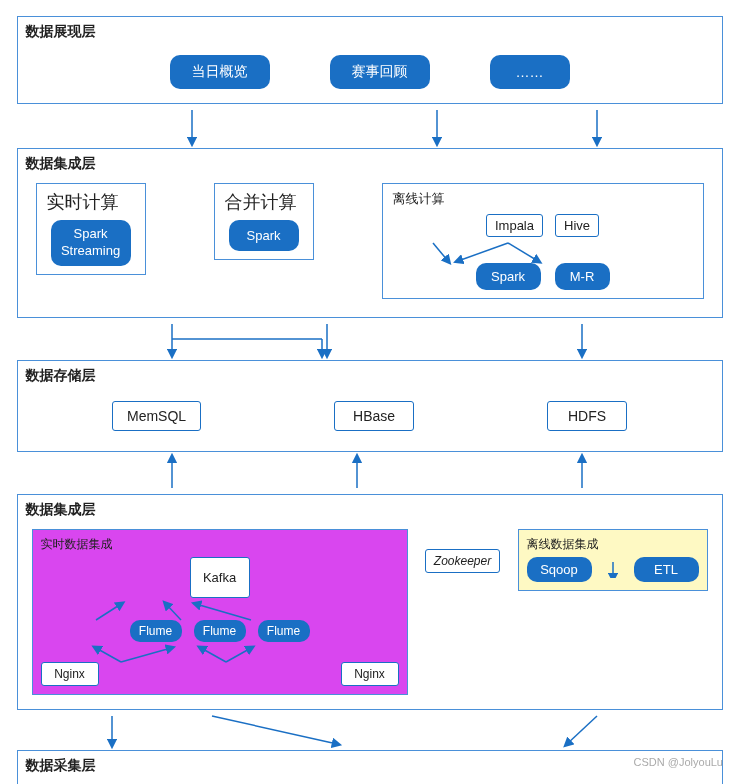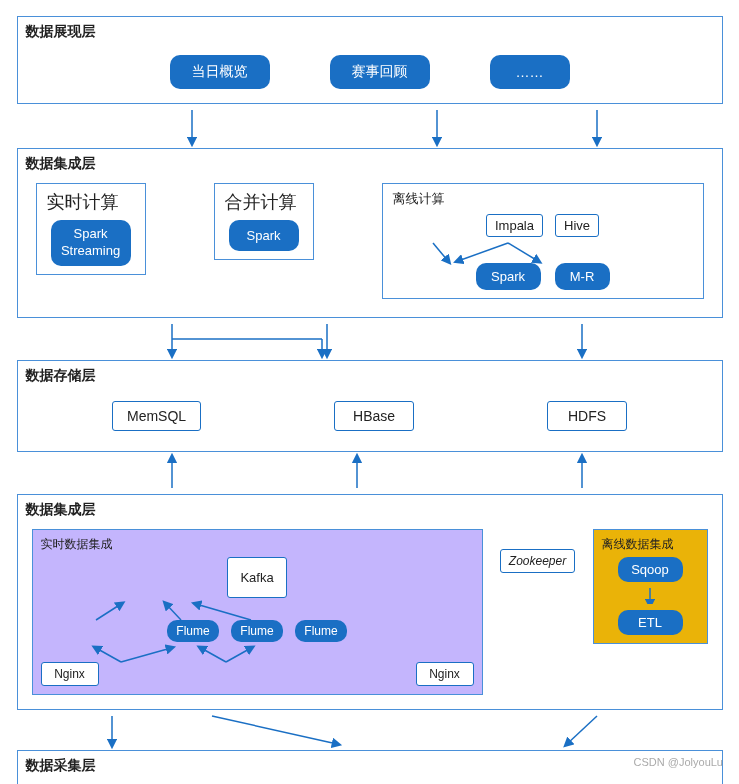--- a/index.html
+++ b/index.html
@@ -118,27 +118,27 @@
     .layer4-content {
       display: flex;
       justify-content: space-between;
       align-items: flex-start;
       padding: 4px 6px;
       gap: 10px;
     }
     .realtime-sublayer {
       border: 1.5px solid #4a90d9;
       padding: 6px 8px 8px 8px;
-      background: #c4b5fd;
+      background: #d946ef;
       flex: 1;
     }
     .offline-data-sublayer {
       border: 1.5px solid #4a90d9;
       padding: 6px 8px 8px 8px;
-      background: #eab308;
+      background: #fef9c3;
       min-width: 115px;
     }
     .sublayer4-title {
       font-size: 12px;
       color: #222;
       margin-bottom: 4px;
     }
     .kafka-row {
       display: flex;
       justify-content: center;
@@ -157,21 +157,20 @@
     }
     .zookeeper-area {
       display: flex;
       justify-content: center;
       align-items: flex-start;
       padding-top: 20px;
       font-style: italic;
     }
     .offline-data-content {
       display: flex;
-      flex-direction: column;
       align-items: center;
       gap: 6px;
     }
     
     .layer5-content {
       display: flex;
       justify-content: space-around;
       padding: 8px 20px;
     }
     

